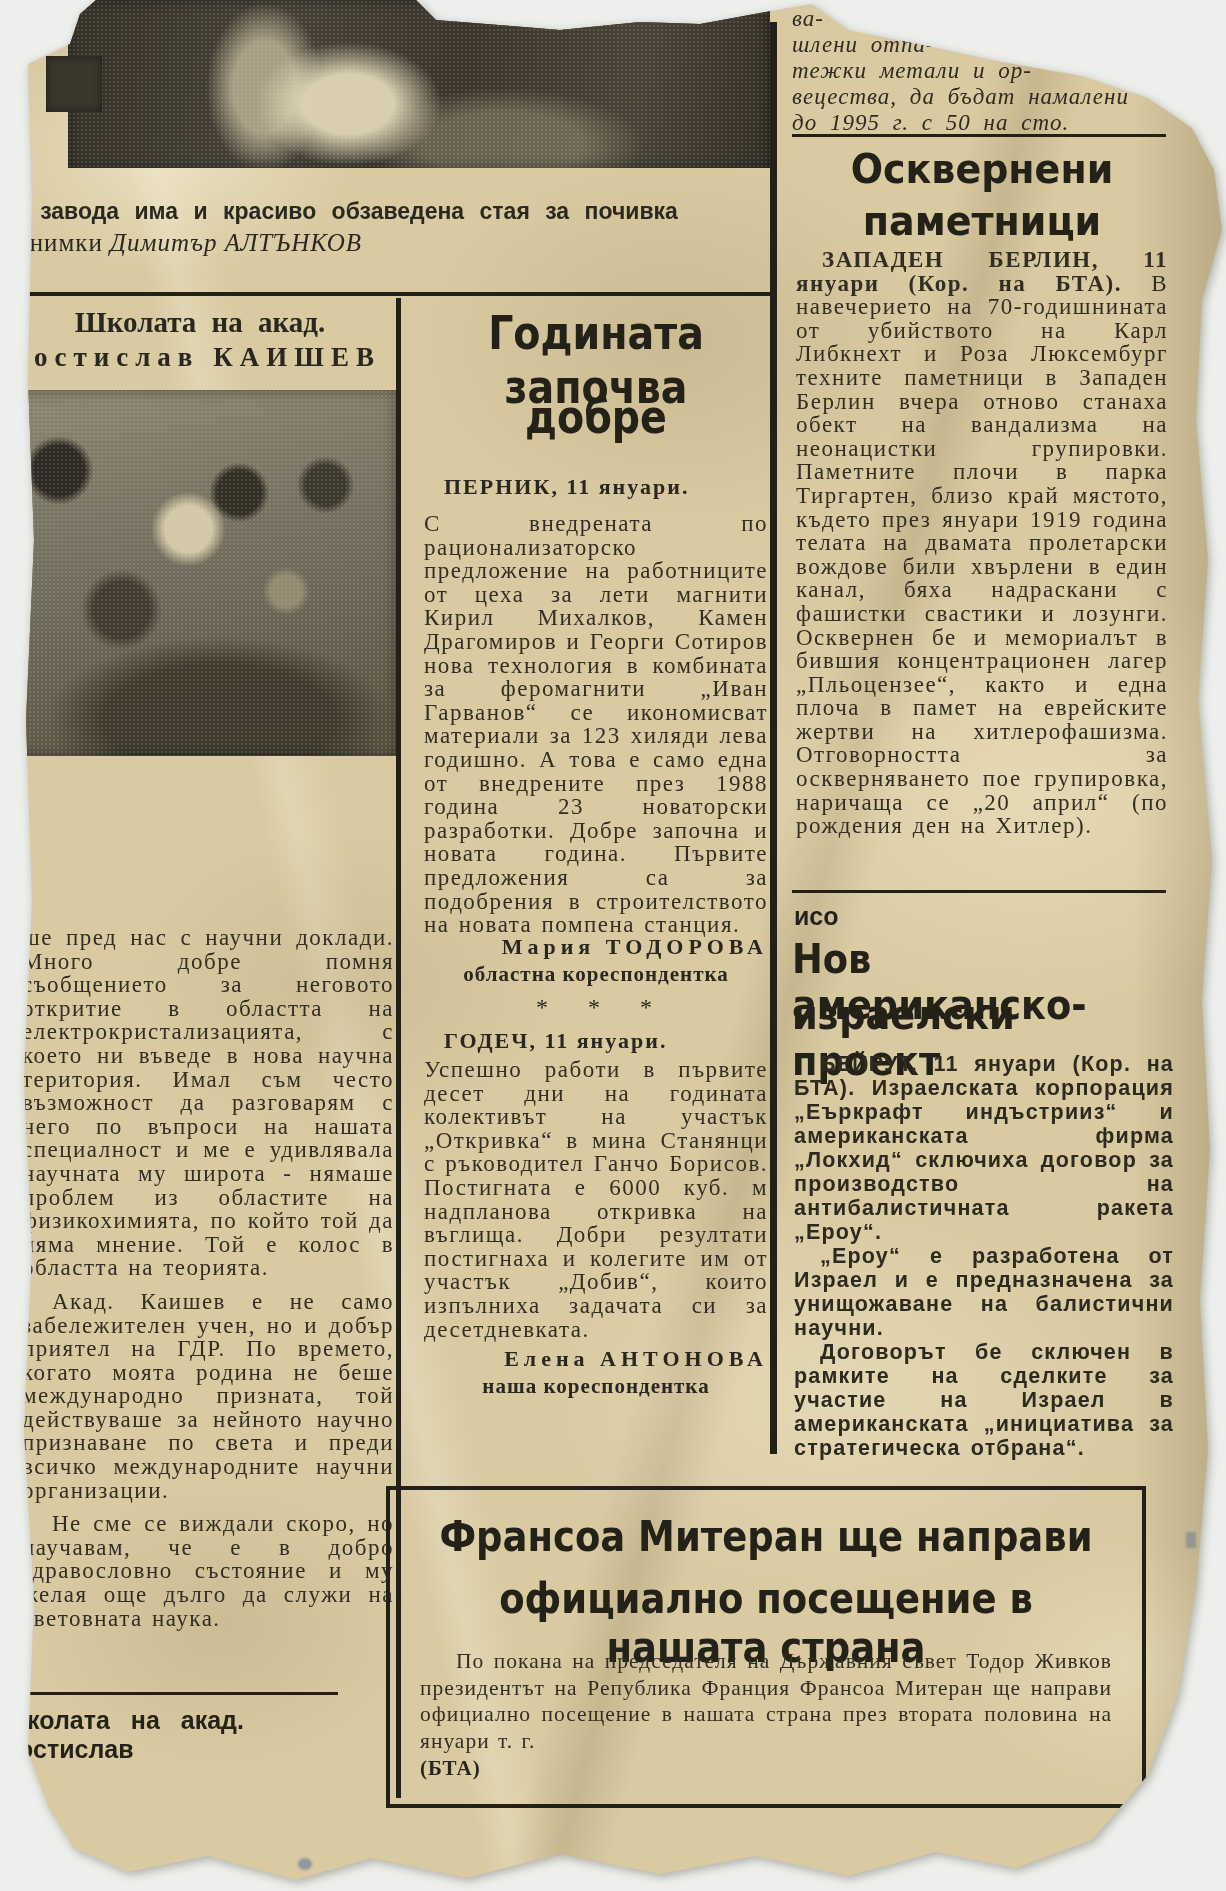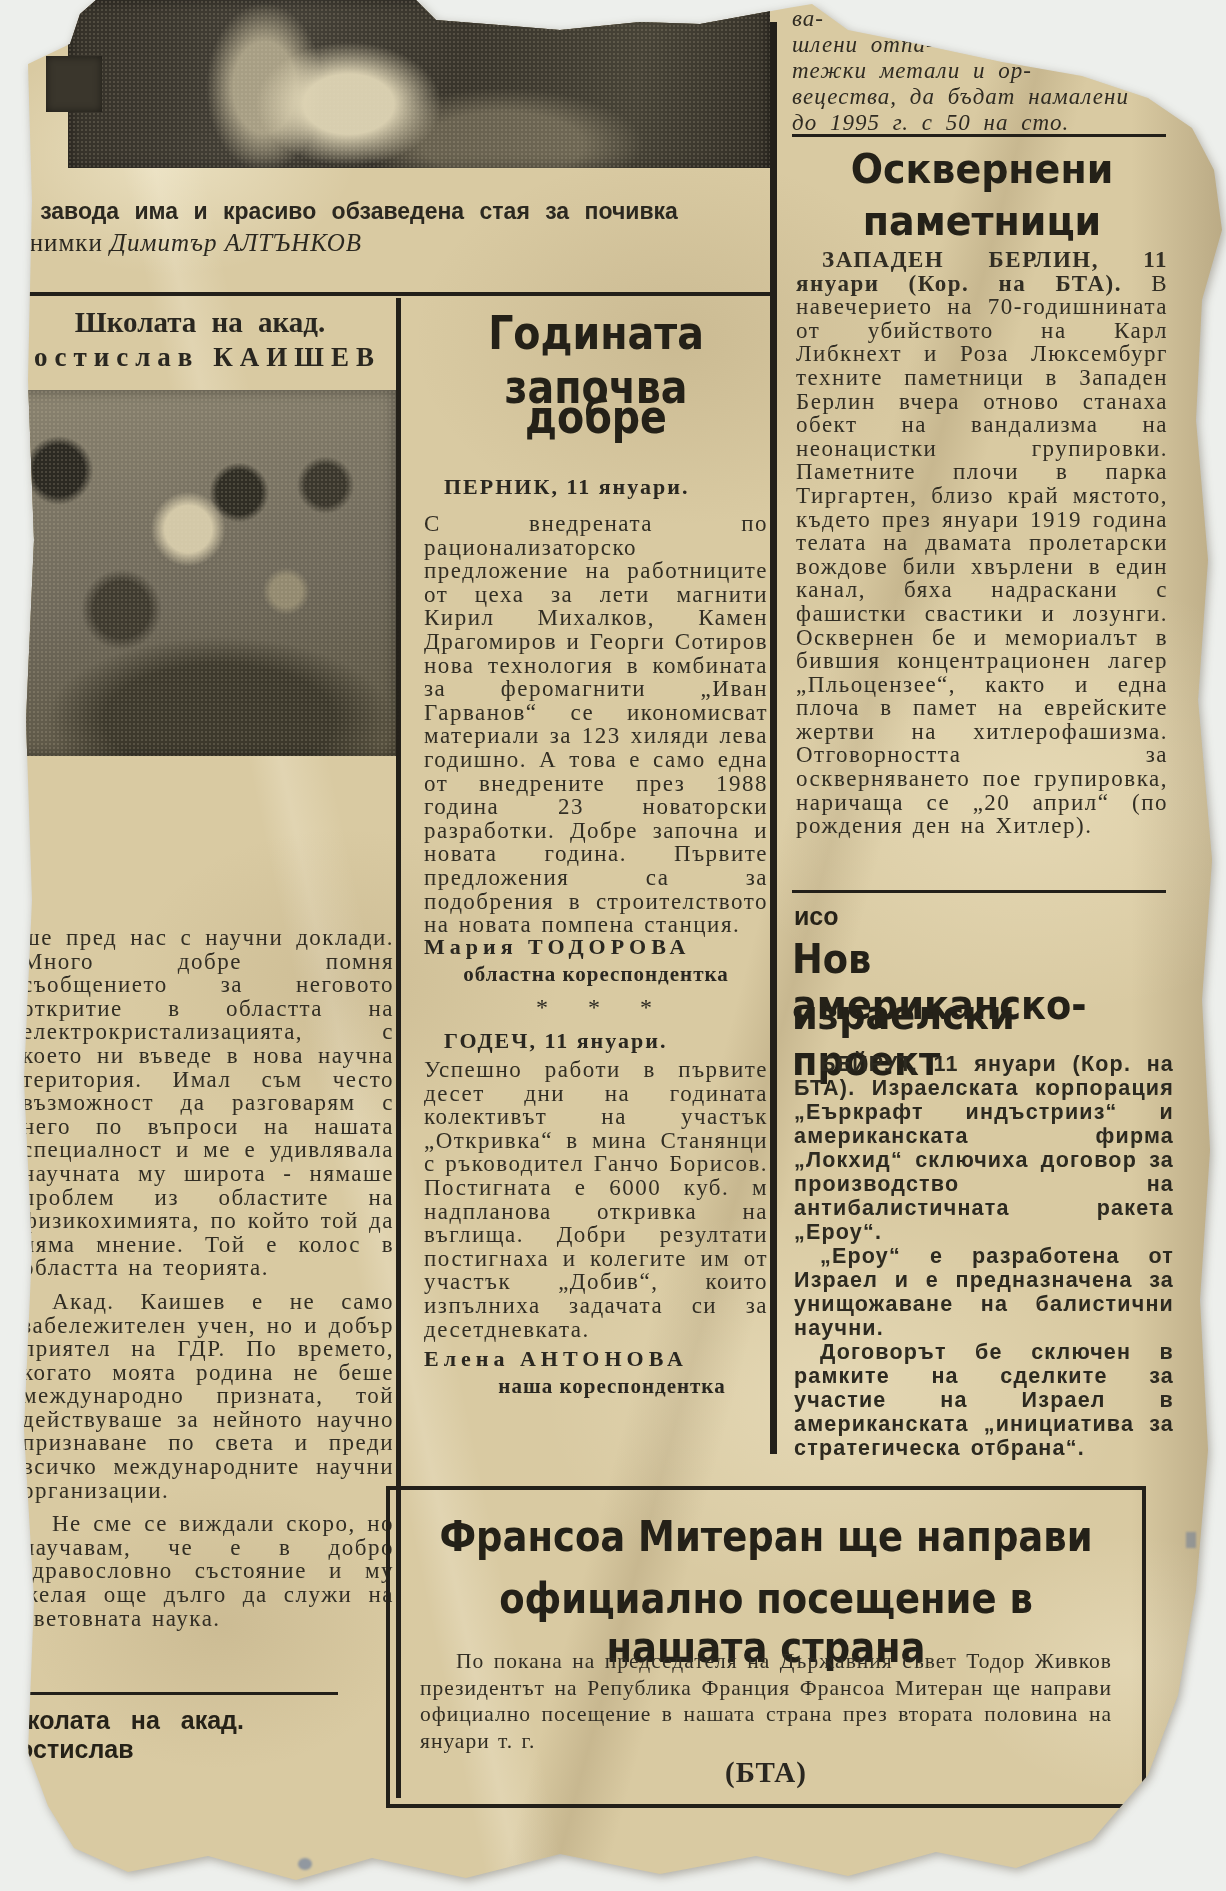--- a/index.html
+++ b/index.html
@@ -108,21 +108,21 @@
   .body-text p.noind{text-indent:0;}
   .left-body{left:22px;top:926px;width:372px;}
   .mid-hl1{left:424px;top:306px;width:344px;text-align:center;font-size:46px;
     transform:scaleX(.86);}
   .mid-hl2{left:424px;top:390px;width:344px;text-align:center;font-size:46px;
     transform:scaleX(.86);}
   .dateline{font-weight:bold;letter-spacing:2px;font-size:22px;color:#2a2720;}
   .mid-date1{left:444px;top:474px;width:320px;}
   .mid-body1{left:424px;top:512px;width:344px;}
   .mid-body2{left:424px;top:1058px;width:344px;}
-  .byline-n{font-weight:bold;font-size:22px;letter-spacing:5px;text-align:left;color:#2a2720;}
+  .byline-n{font-weight:bold;font-size:22px;letter-spacing:5px;text-align:right;color:#2a2720;}
   .byline-r{font-weight:bold;font-size:21px;text-align:center;letter-spacing:1px;color:#2a2720;}
   .stars{left:424px;top:994px;width:344px;text-align:center;font-size:24px;
     letter-spacing:4px;word-spacing:26px;color:#2a2720;}
   .mid-date2{left:444px;top:1028px;width:320px;}
   .r-h1a{left:792px;top:146px;width:380px;text-align:center;font-size:40px;transform:scaleX(.95);}
   .r-h1b{left:792px;top:198px;width:380px;text-align:center;font-size:40px;transform:scaleX(.95);}
   .r-body1{left:796px;top:248px;width:372px;}
   .kicker{left:794px;top:902px;font-family:"Liberation Sans",sans-serif;
     font-weight:bold;font-size:25px;color:#262218;text-align:center;}
   .r-h2a{left:792px;top:936px;width:390px;font-size:40px;transform:scaleX(.92);transform-origin:0 50%;}
@@ -139,21 +139,21 @@
     border:4px solid #23201a;
   }
   .box-h1{left:0;top:22px;width:100%;text-align:center;font-size:42px;transform:scaleX(.88);}
   .box-h2{left:0;top:84px;width:100%;text-align:center;font-size:42px;transform:scaleX(.88);}
   .box-body{
     left:30px;top:158px;width:692px;
     font-size:21.5px;line-height:26.5px;letter-spacing:1px;word-spacing:2px;
     text-align:justify;color:#322e24;
   }
   .box-body p{margin:0;text-indent:36px;}
-  .box-credit{left:30px;top:266px;width:692px;text-align:center;font-size:29px;
+  .box-credit{left:30px;top:266px;width:692px;text-align:left;font-size:21px;
     font-weight:bold;letter-spacing:1px;color:#2a2720;}
   .left-footer{
     left:2px;top:1706px;width:336px;
     font-family:"Liberation Sans", sans-serif;font-weight:bold;
     font-size:25px;color:#262218;word-spacing:14px;
   }
   .red-mark{left:0;top:436px;width:9px;height:34px;background:#a83a2e;opacity:.8;}
   .stray{left:6px;top:1758px;font-weight:bold;font-size:26px;color:#2a2720;}
   .stain-blue1{left:298px;top:1858px;width:14px;height:12px;border-radius:50%;
     background:rgba(58,92,158,.45);filter:blur(1px);}
@@ -215,21 +215,21 @@
     <p class="noind">С внедрената по рационализаторско предложение на работниците от цеха за лети магнити Кирил Михалков, Камен Драгомиров и Георги Сотиров нова технология в комбината за феромагнити „Иван Гарванов“ се икономисват материали за 123 хиляди лева годишно. А това е само една от внедрените през 1988 година 23 новаторски разработки. Добре започна и новата година. Първите предложения са за подобрения в строителството на новата помпена станция.</p>
   </div>
   <div class="abs byline-n" style="left:424px;top:934px;width:344px;">Мария ТОДОРОВА</div>
   <div class="abs byline-r" style="left:424px;top:962px;width:344px;">областна кореспондентка</div>
   <div class="abs stars">* * *</div>
   <div class="abs dateline mid-date2">ГОДЕЧ, 11 януари.</div>
   <div class="abs body-text mid-body2">
     <p class="noind">Успешно работи в първите десет дни на годината колективът на участък „Откривка“ в мина Станянци с ръководител Ганчо Борисов. Постигната е 6000 куб. м надпланова откривка на въглища. Добри резултати постигнаха и колегите им от участък „Добив“, които изпълниха задачата си за десетдневката.</p>
   </div>
   <div class="abs byline-n" style="left:424px;top:1346px;width:344px;">Елена АНТОНОВА</div>
-  <div class="abs byline-r" style="left:440px;top:1374px;width:344px;">наша кореспондентка</div>
+  <div class="abs byline-r" style="left:424px;top:1374px;width:344px;">наша кореспондентка</div>
 
   <div class="abs headline-sans r-h1a">Осквернени</div>
   <div class="abs headline-sans r-h1b">паметници</div>
   <div class="abs body-text r-body1">
     <p class="noind"><span style="text-indent:30px;display:inline-block;width:26px;"></span><b>ЗАПАДЕН БЕРЛИН, 11 януари (Кор. на БТА).</b> <span>В навечерието на 70-годишнината от убийството на Карл Либкнехт и Роза Люксембург техните паметници в Западен Берлин вчера отново станаха обект на вандализма на неонацистки групировки. Паметните плочи в парка Тиргартен, близо край мястото, където през януари 1919 година телата на двамата пролетарски вождове били хвърлени в един канал, бяха надраскани с фашистки свастики и лозунги. Осквернен бе и мемориалът в бившия концентрационен лагер „Пльоцензее“, както и една плоча в памет на еврейските жертви на хитлерофашизма. Отговорността за оскверняването пое групировка, наричаща се „20 април“ (по рождения ден на Хитлер).</span></p>
   </div>
 
   <div class="abs kicker">исо</div>
   <div class="abs headline-sans r-h2a">Нов американско-</div>
   <div class="abs headline-sans r-h2b">израелски проект</div>

